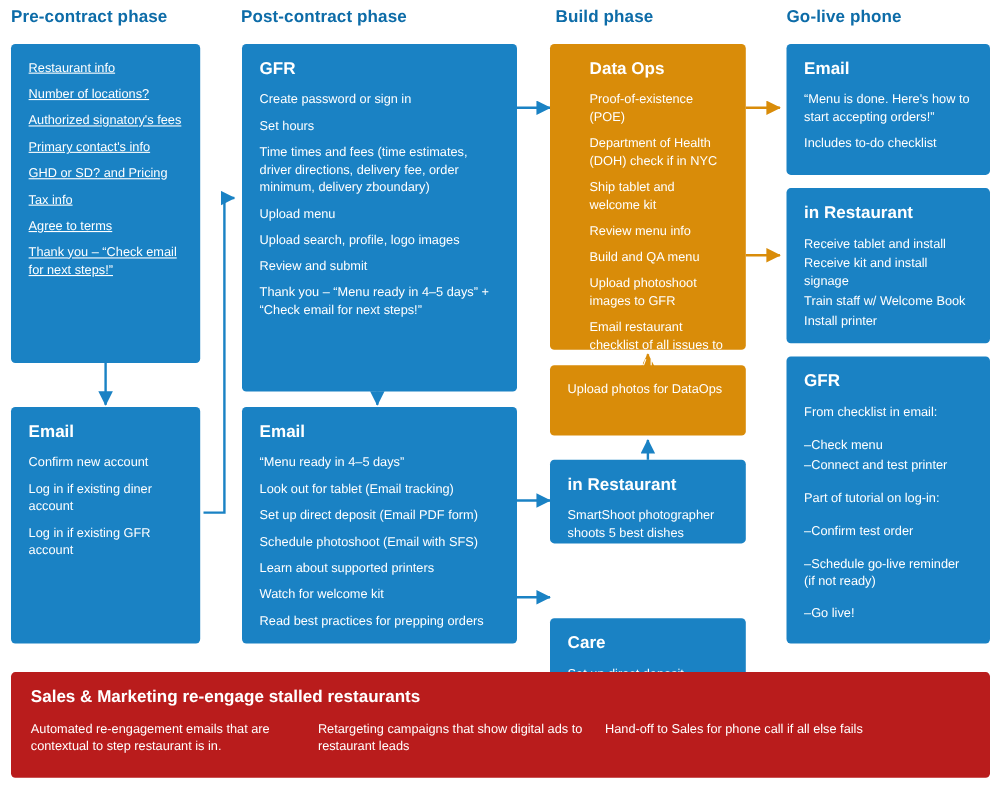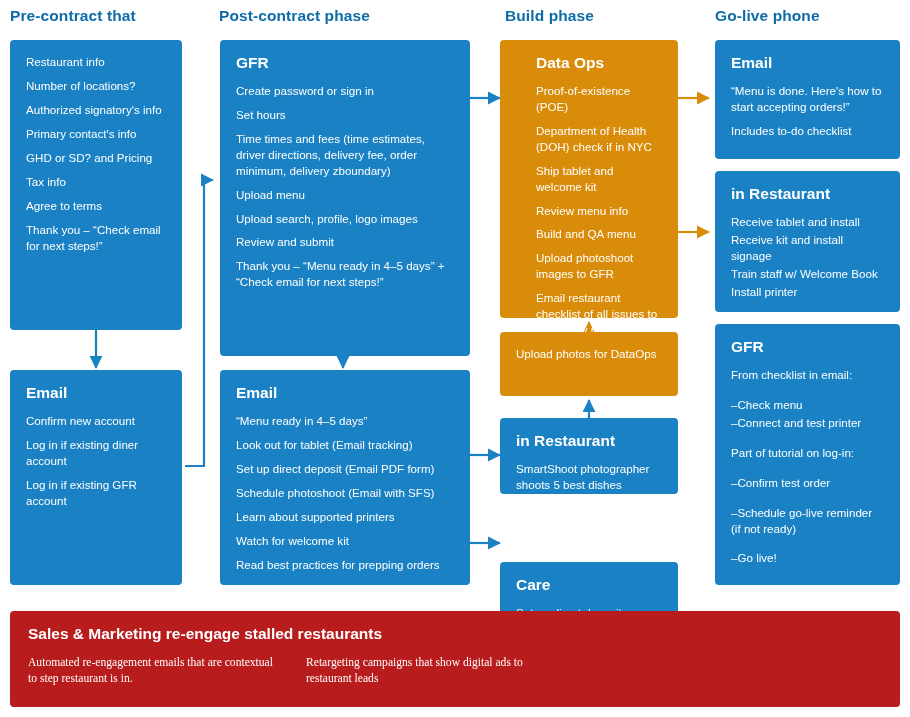--- a/index.html
+++ b/index.html
@@ -72,42 +72,41 @@
     box-sizing: border-box;
     padding: 14px 18px;
   }
   .banner-title {
     font-size: 15.5px;
     font-weight: bold;
     margin: 0 0 12px 0;
   }
   .banner-cols {
     display: flex;
-    gap: 28px;
-    font-family: Liberation Serif, serif;
+    gap: 11px;
   }
   .banner-col {
     font-size: 11.6px;
     line-height: 1.4;
     width: 250px;
   }
   svg.arrows {
     position: absolute;
     left: 0; top: 0;
     width: 910px;
     height: 717px;
     pointer-events: none;
   }
 </style>
 </head>
 <body>
 
 <div class="stage">
 
-  <div class="col-title" style="left:10px; top:7px;">Pre-contract that</div>
+  <div class="col-title" style="left:10px; top:7px;">Pre-contract phase</div>
   <div class="col-title" style="left:219px; top:7px;">Post-contract phase</div>
   <div class="col-title" style="left:505px; top:7px;">Build phase</div>
   <div class="col-title" style="left:715px; top:7px;">Go-live phone</div>
 
   <svg class="arrows" viewBox="0 0 910 717">
     <defs>
       <marker id="ahblue" markerWidth="7" markerHeight="7" refX="5.6" refY="3" orient="auto">
         <path d="M0,0 L6,3 L0,6 z" fill="#1a82c4"></path>
       </marker>
       <marker id="ahorange" markerWidth="7" markerHeight="7" refX="5.6" refY="3" orient="auto">
@@ -129,25 +128,25 @@
 
     <path d="M589,330 L589,322" stroke="#d98c09" stroke-width="2.2" fill="none" marker-end="url(#ahorange)"></path>
 
     <path d="M589,418 L589,400" stroke="#1a82c4" stroke-width="2.2" fill="none" marker-end="url(#ahblue)"></path>
 
     <path d="M678,98 L709,98" stroke="#d98c09" stroke-width="2.2" fill="none" marker-end="url(#ahorange)"></path>
 
     <path d="M678,232 L709,232" stroke="#d98c09" stroke-width="2.2" fill="none" marker-end="url(#ahorange)"></path>
   </svg>
 
-  <div class="card blue" style="left:10px; top:40px; width:172px; height:290px;">
+  <div class="card blue" style="left:10px; top:40px; width:172px; height:290px;text-decoration:underline;">
     <ul>
       <li>Restaurant info</li>
       <li>Number of locations?</li>
-      <li>Authorized signatory's info</li>
+      <li>Authorized signatory's fees</li>
       <li>Primary contact's info</li>
       <li>GHD or SD? and Pricing</li>
       <li>Tax info</li>
       <li>Agree to terms</li>
       <li>Thank you – “Check email for next steps!”</li>
     </ul>
   </div>
 
   <div class="card blue" style="left:10px; top:370px; width:172px; height:215px;">
     <div class="card-title">Email</div>
@@ -244,16 +243,17 @@
       <li class="gap">–Schedule go-live reminder (if not ready)</li>
       <li>–Go live!</li>
     </ul>
   </div>
 
   <div class="banner">
     <div class="banner-title">Sales &amp; Marketing re-engage stalled restaurants</div>
     <div class="banner-cols">
       <div class="banner-col">Automated re-engagement emails that are contextual to step restaurant is in.</div>
       <div class="banner-col">Retargeting campaigns that show digital ads to restaurant leads</div>
+      <div class="banner-col">Hand-off to Sales for phone call if all else fails</div>
     </div>
   </div>
 
 </div>
 
 </body></html>

